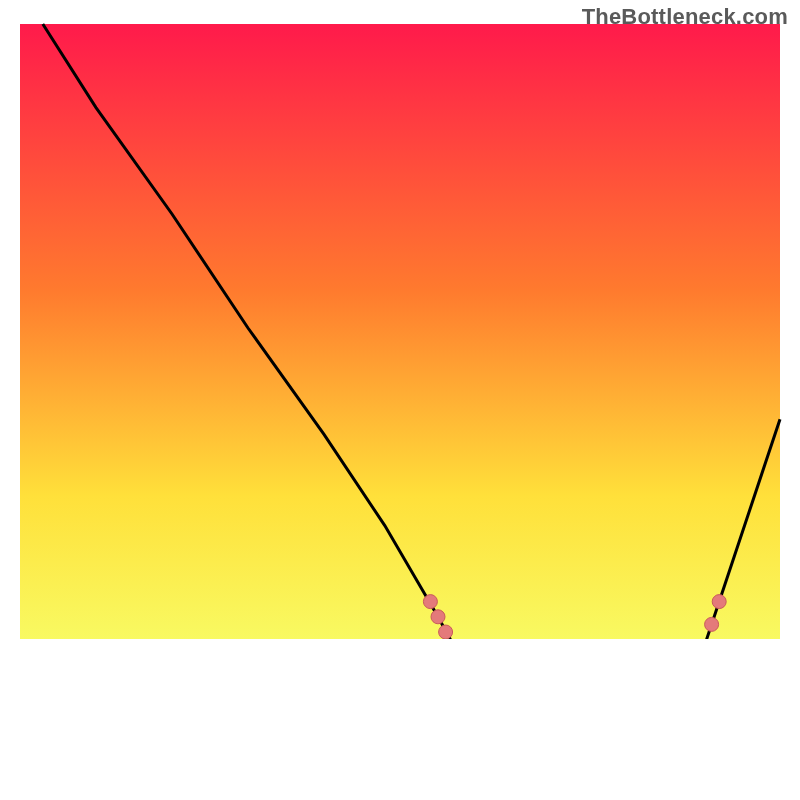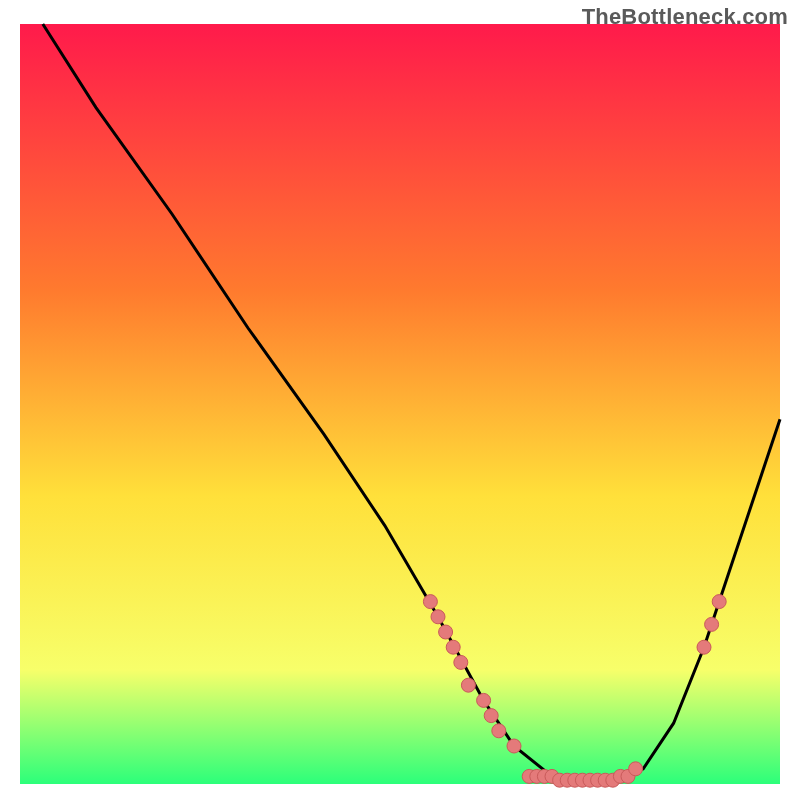--- a/index.html
+++ b/index.html
@@ -6,21 +6,21 @@
     margin: 0;
     padding: 0;
     width: 800px;
     height: 800px;
     background: #ffffff;
     font-family: Arial, Helvetica, sans-serif;
   }
   .stage {
     position: relative;
     width: 800px;
-    height: 800px;
+    height: 639px;
     overflow: hidden;
   }
   .watermark {
     position: absolute;
     top: 4px;
     right: 12px;
     font-size: 22px;
     font-weight: 600;
     color: #5a5a5a;
     letter-spacing: 0.2px;

